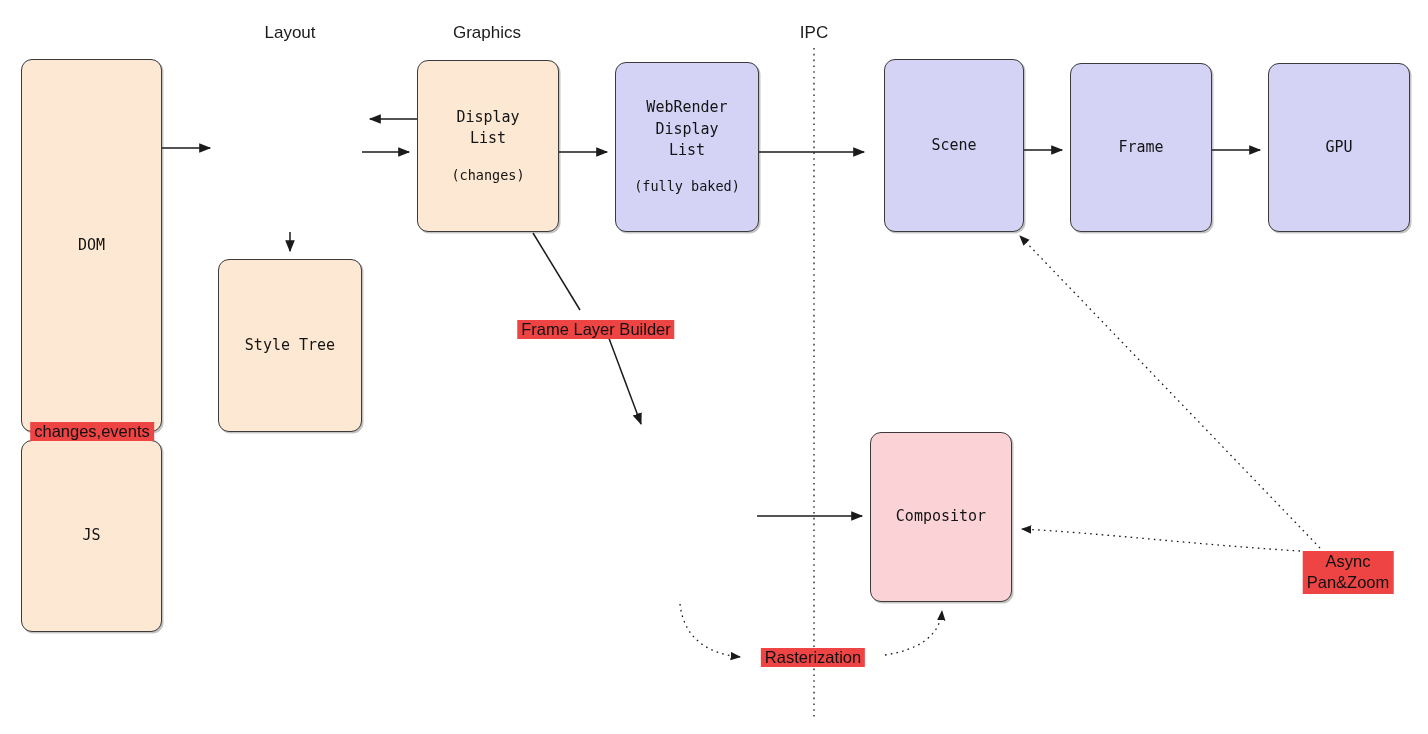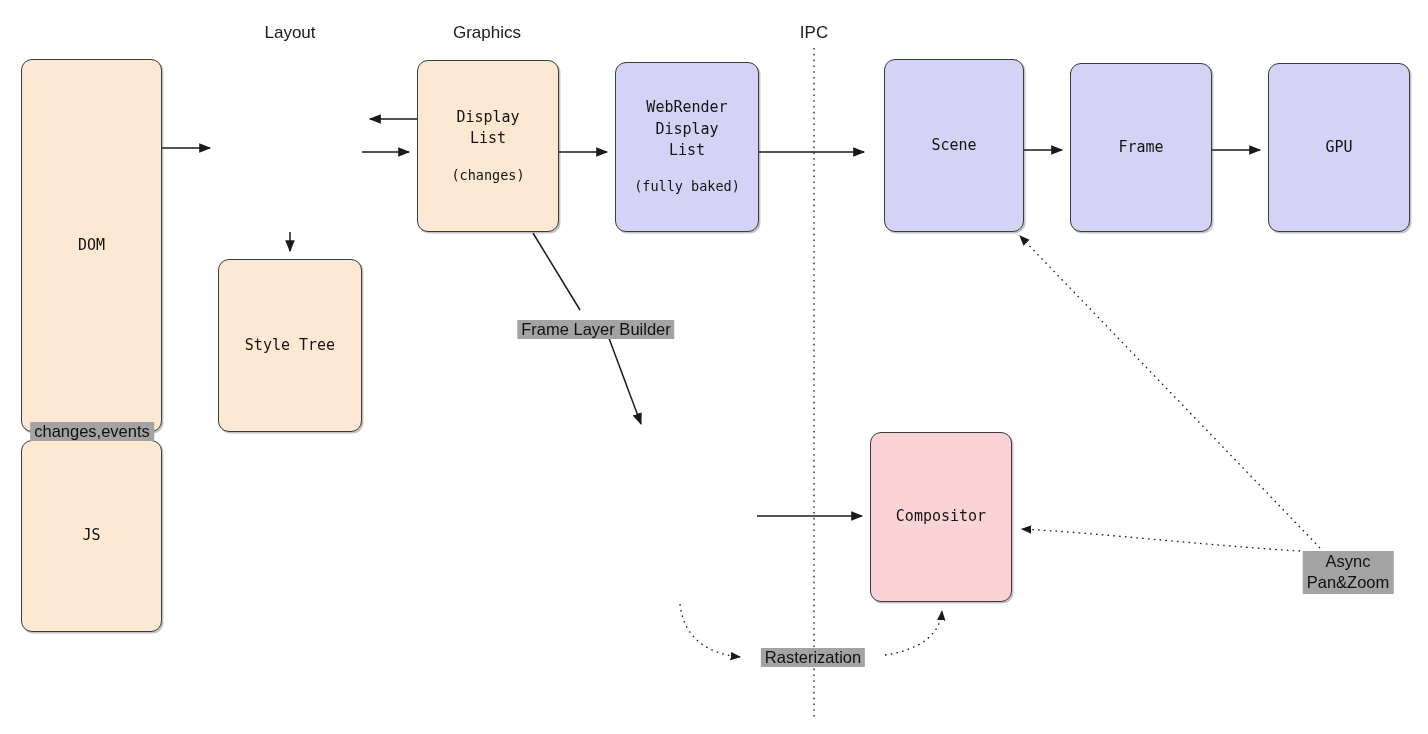--- a/index.html
+++ b/index.html
@@ -16,21 +16,21 @@
         box-shadow:1.5px 1.5px 0 rgba(60,60,60,0.30);}
   .node.peach{background:#FDE8D3;}
   .node.blue {background:#D4D3F6;}
   .node.pink {background:#FBD3D7;}
   .node .sub{font-size:13.5px;margin-top:16px;}
   .node .ln{display:block;}
 
   .grouplabel{position:absolute;font-size:17px;color:#1a1a1a;
               white-space:nowrap;transform:translateX(-50%);}
   .edgelabel{position:absolute;font-size:16.5px;color:#111;
-             white-space:nowrap;background:#a3a3a3;padding:0 4px;}
+             white-space:nowrap;background:#ef4444;padding:0 4px;}
   .edgelabel.c{transform:translateX(-50%);}
 </style>
 </head>
 <body>
 
 <div id="stage">
 
   <svg class="lines" viewBox="0 0 1428 734" xmlns="http://www.w3.org/2000/svg">
     <defs>
       <marker id="ah" markerWidth="9" markerHeight="9" refX="7.2" refY="3.2" orient="auto" markerUnits="strokeWidth">

